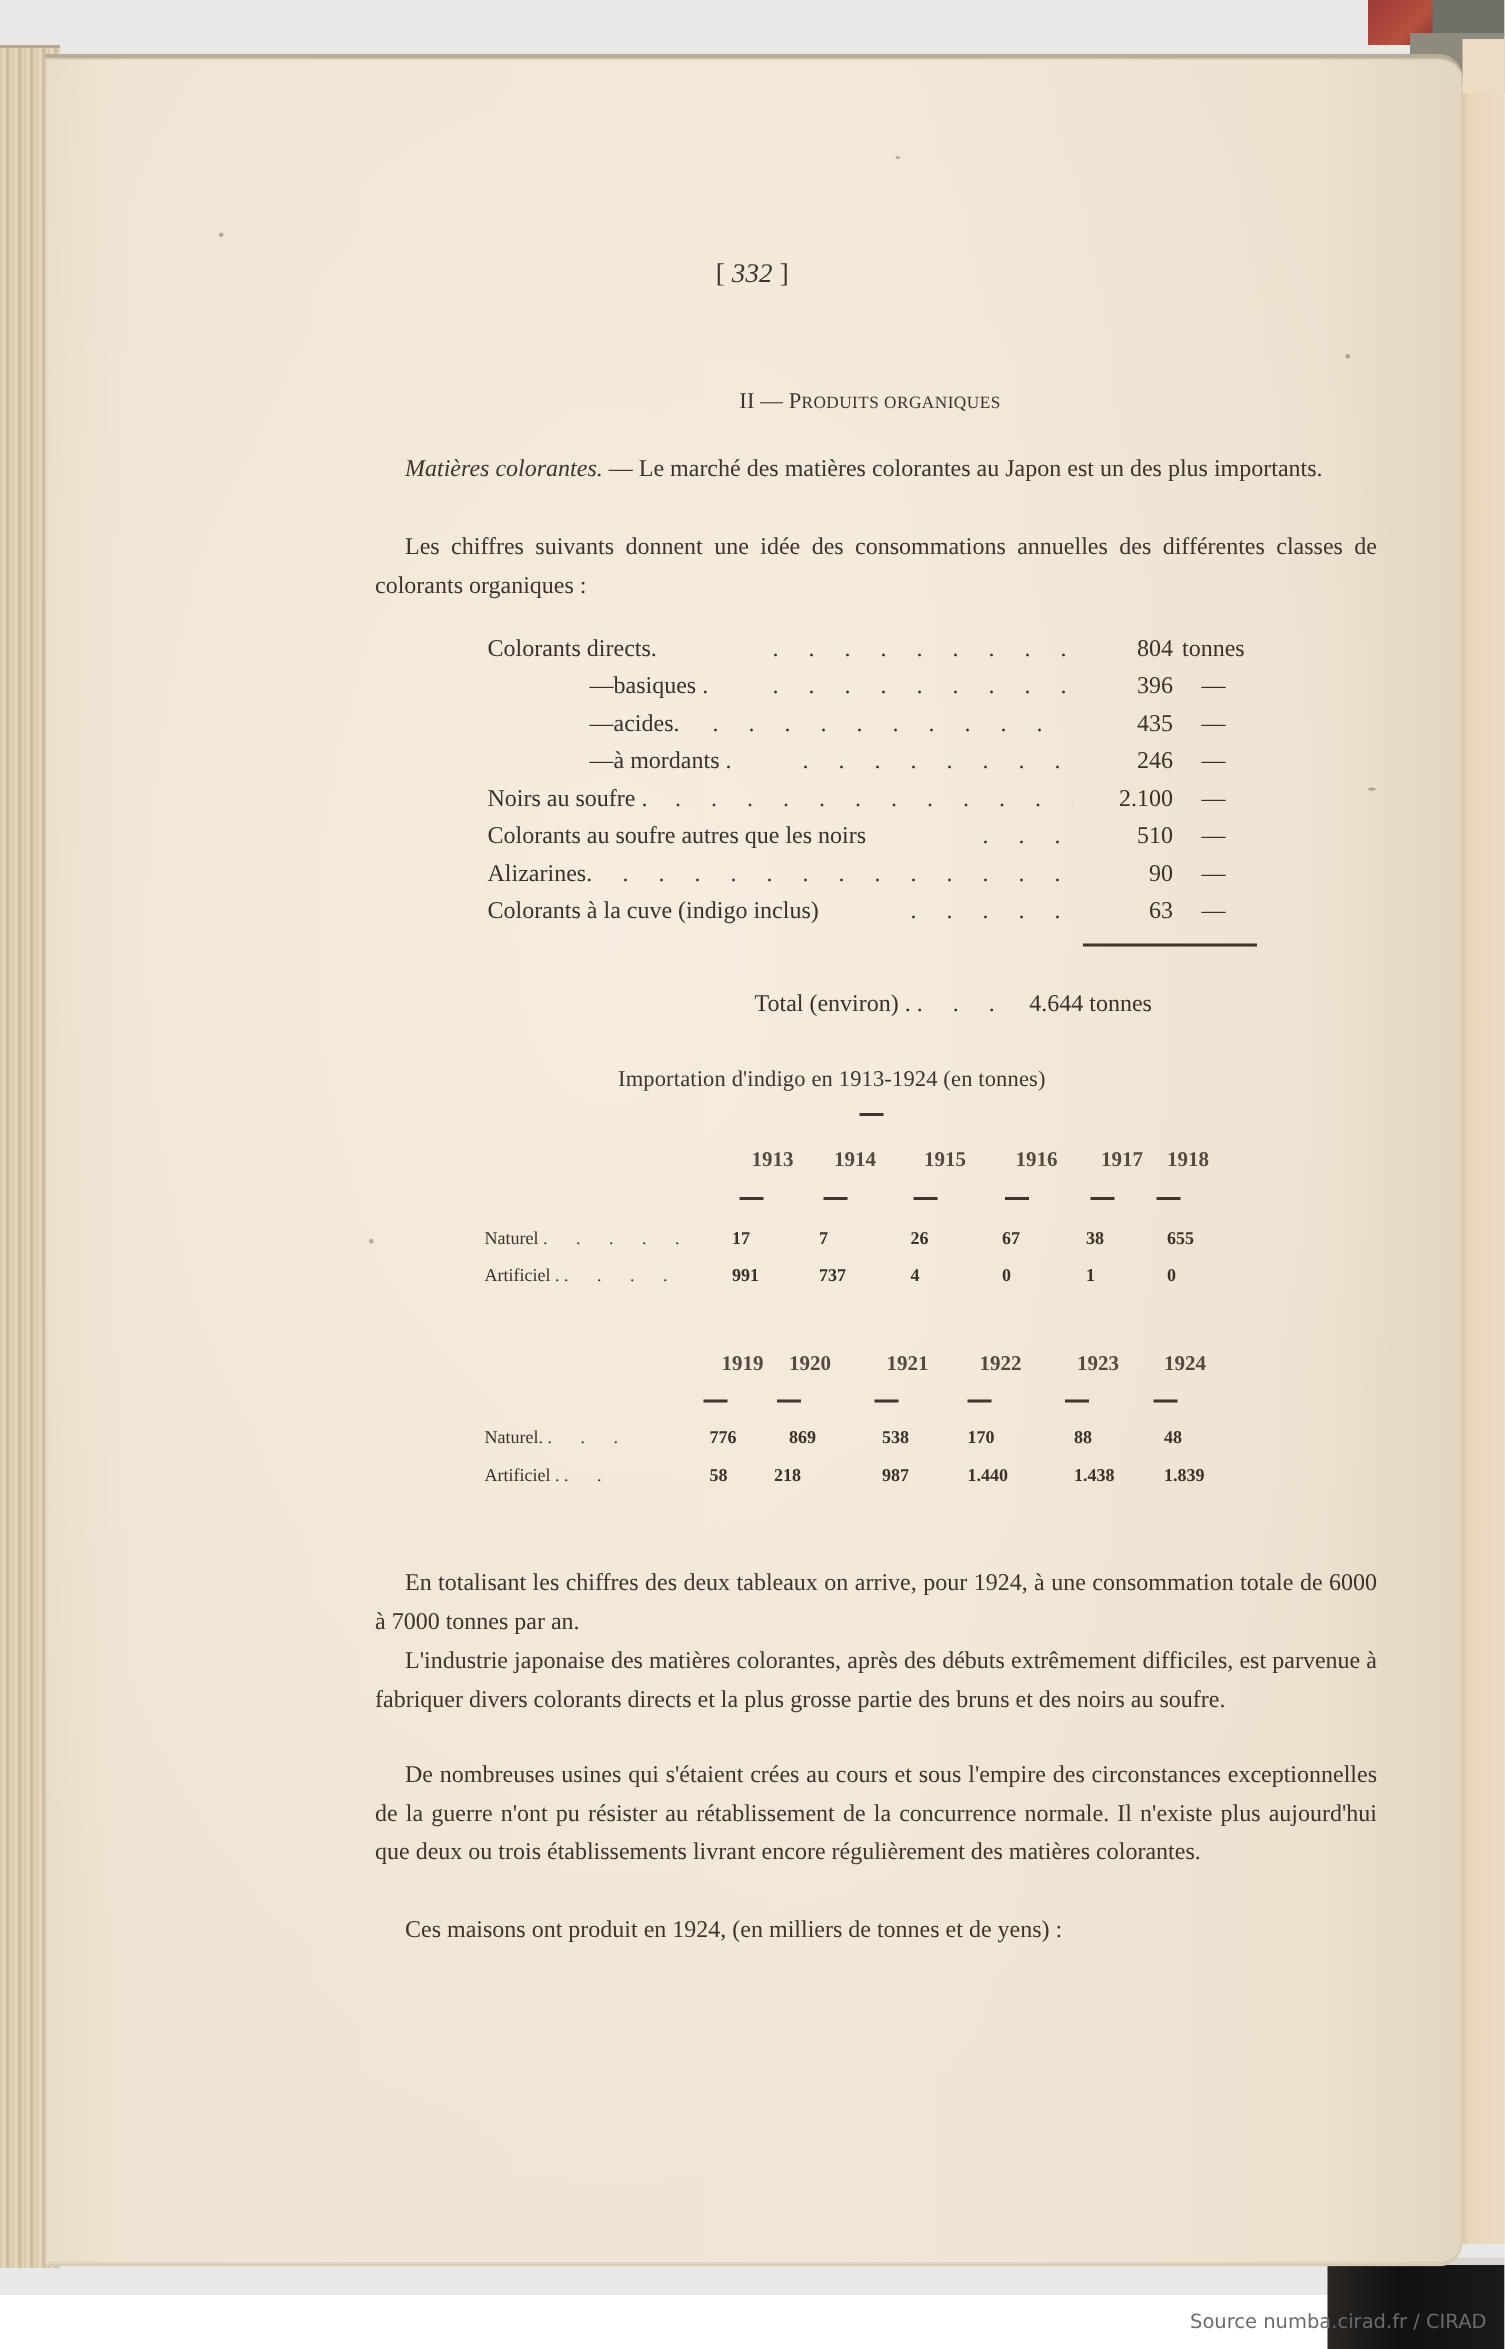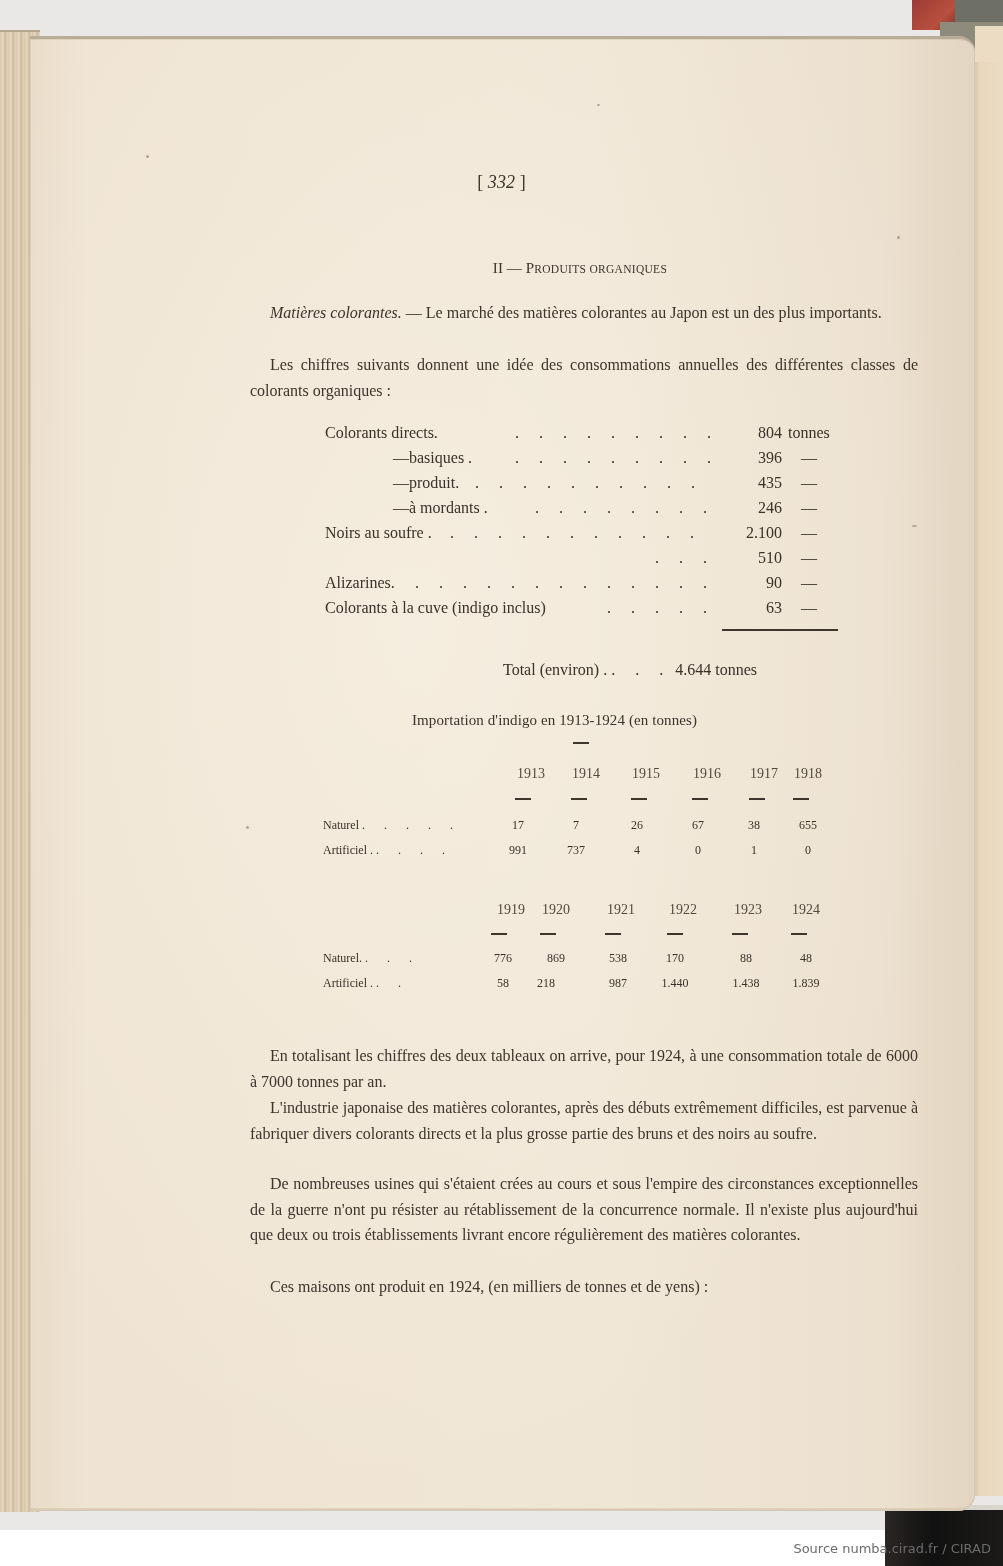--- a/index.html
+++ b/index.html
@@ -66,21 +66,21 @@
   .total { position: absolute; left: 503px; top: 657px; font-size: 16px; line-height: 25px; white-space: nowrap; }
   .total .dots { letter-spacing: 8px; }
 
   .caption { left: 412px; top: 710px; font-size: 15px; }
   .capdash { left: 573px; top: 742px; width: 16px; height: 2px; background:#3e352c; position:absolute; }
 
   
   .irow { position: absolute; left: 323px; width: 515px; height: 24px; font-size: 12px; line-height: 24px; }
   .irow .lbl { position: absolute; left: 0; white-space: nowrap; }
   .irow .lbl .dots { letter-spacing: 8px; }
-  .irow .c { position: absolute; text-align: center; width: 60px; white-space: nowrap; }
+  .irow .c { position: absolute; text-align: left; width: 60px; white-space: nowrap; font-weight: bold; }
   .yr { font-size: 14px; color: #54493e; }
   .dash-cell .bar { display: inline-block; width: 16px; height: 2px; background: #3e352c; vertical-align: middle; }
 
   .source { position: absolute; right: 12px; top: 1541px; font-family: "DejaVu Sans", sans-serif;
     font-size: 13px; color: #6b6b6b; }
 
   .speck { position: absolute; background: #7e7160; border-radius: 50%; opacity: .55; }
 </style>
 </head>
 <body>
@@ -121,38 +121,39 @@
     <span class="val">804</span>
     <span class="unit">tonnes</span>
   </div>
   <div class="dye" style="top:445px">
     <span class="lbl sub"><span class="dash">—</span><span>basiques .</span></span>
     <span class="dots" style="width:200px">. . . . . . . . . .</span>
     <span class="val">396</span>
     <span class="unit dash">—</span>
   </div>
   <div class="dye" style="top:470px">
-    <span class="lbl sub"><span class="dash">—</span><span>produit.</span></span>
+    <span class="lbl sub"><span class="dash">—</span><span>acides.</span></span>
     <span class="dots" style="width:240px">. . . . . . . . . . .</span>
     <span class="val">435</span>
     <span class="unit dash">—</span>
   </div>
   <div class="dye" style="top:495px">
     <span class="lbl sub"><span class="dash">—</span><span>à mordants .</span></span>
     <span class="dots" style="width:180px">. . . . . . . . .</span>
     <span class="val">246</span>
     <span class="unit dash">—</span>
   </div>
   <div class="dye" style="top:520px">
     <span class="lbl">Noirs au soufre .</span>
     <span class="dots" style="width:265px">. . . . . . . . . . . . .</span>
     <span class="val">2.100</span>
     <span class="unit dash">—</span>
   </div>
   <div class="dye" style="top:545px">
+    <span class="lbl">Colorants au soufre autres que les noirs</span>
     <span class="dots" style="width:70px">. . .</span>
     <span class="val">510</span>
     <span class="unit dash">—</span>
   </div>
   <div class="dye" style="top:570px">
     <span class="lbl">Alizarines.</span>
     <span class="dots" style="width:300px">. . . . . . . . . . . . . .</span>
     <span class="val">90</span>
     <span class="unit dash">—</span>
   </div>
@@ -161,21 +162,21 @@
     <span class="dots" style="width:110px">. . . . .</span>
     <span class="val">63</span>
     <span class="unit dash">—</span>
   </div>
 </div>
 
 <div class="rule"></div>
 <div class="total">
   <span>Total (environ) .</span>
   <span class="dots">. . .</span>
-  <span style="margin-left:0">4.644 tonnes</span>
+  <span style="margin-left:11px">4.644 tonnes</span>
 </div>
 
 <div class="t caption">Importation d'indigo en 1913-1924 (en tonnes)</div>
 <div class="capdash"></div>
 
 <div>
   <div class="irow yr" style="top:762px">
     <span class="c" style="left:178px">1913</span>
     <span class="c" style="left:233px">1914</span>
     <span class="c" style="left:293px">1915</span>

